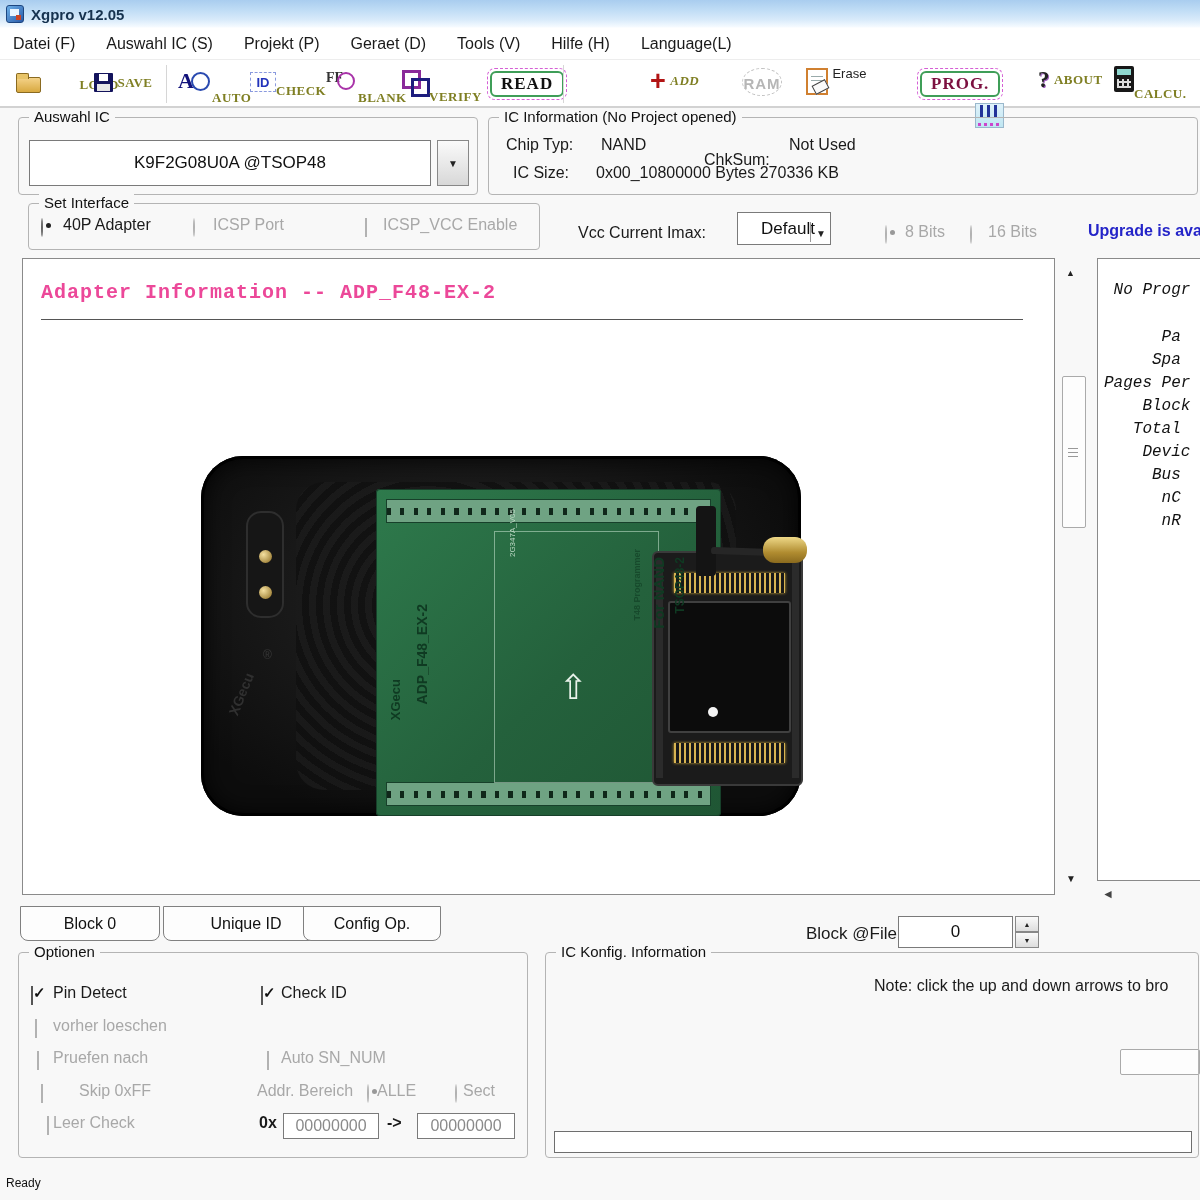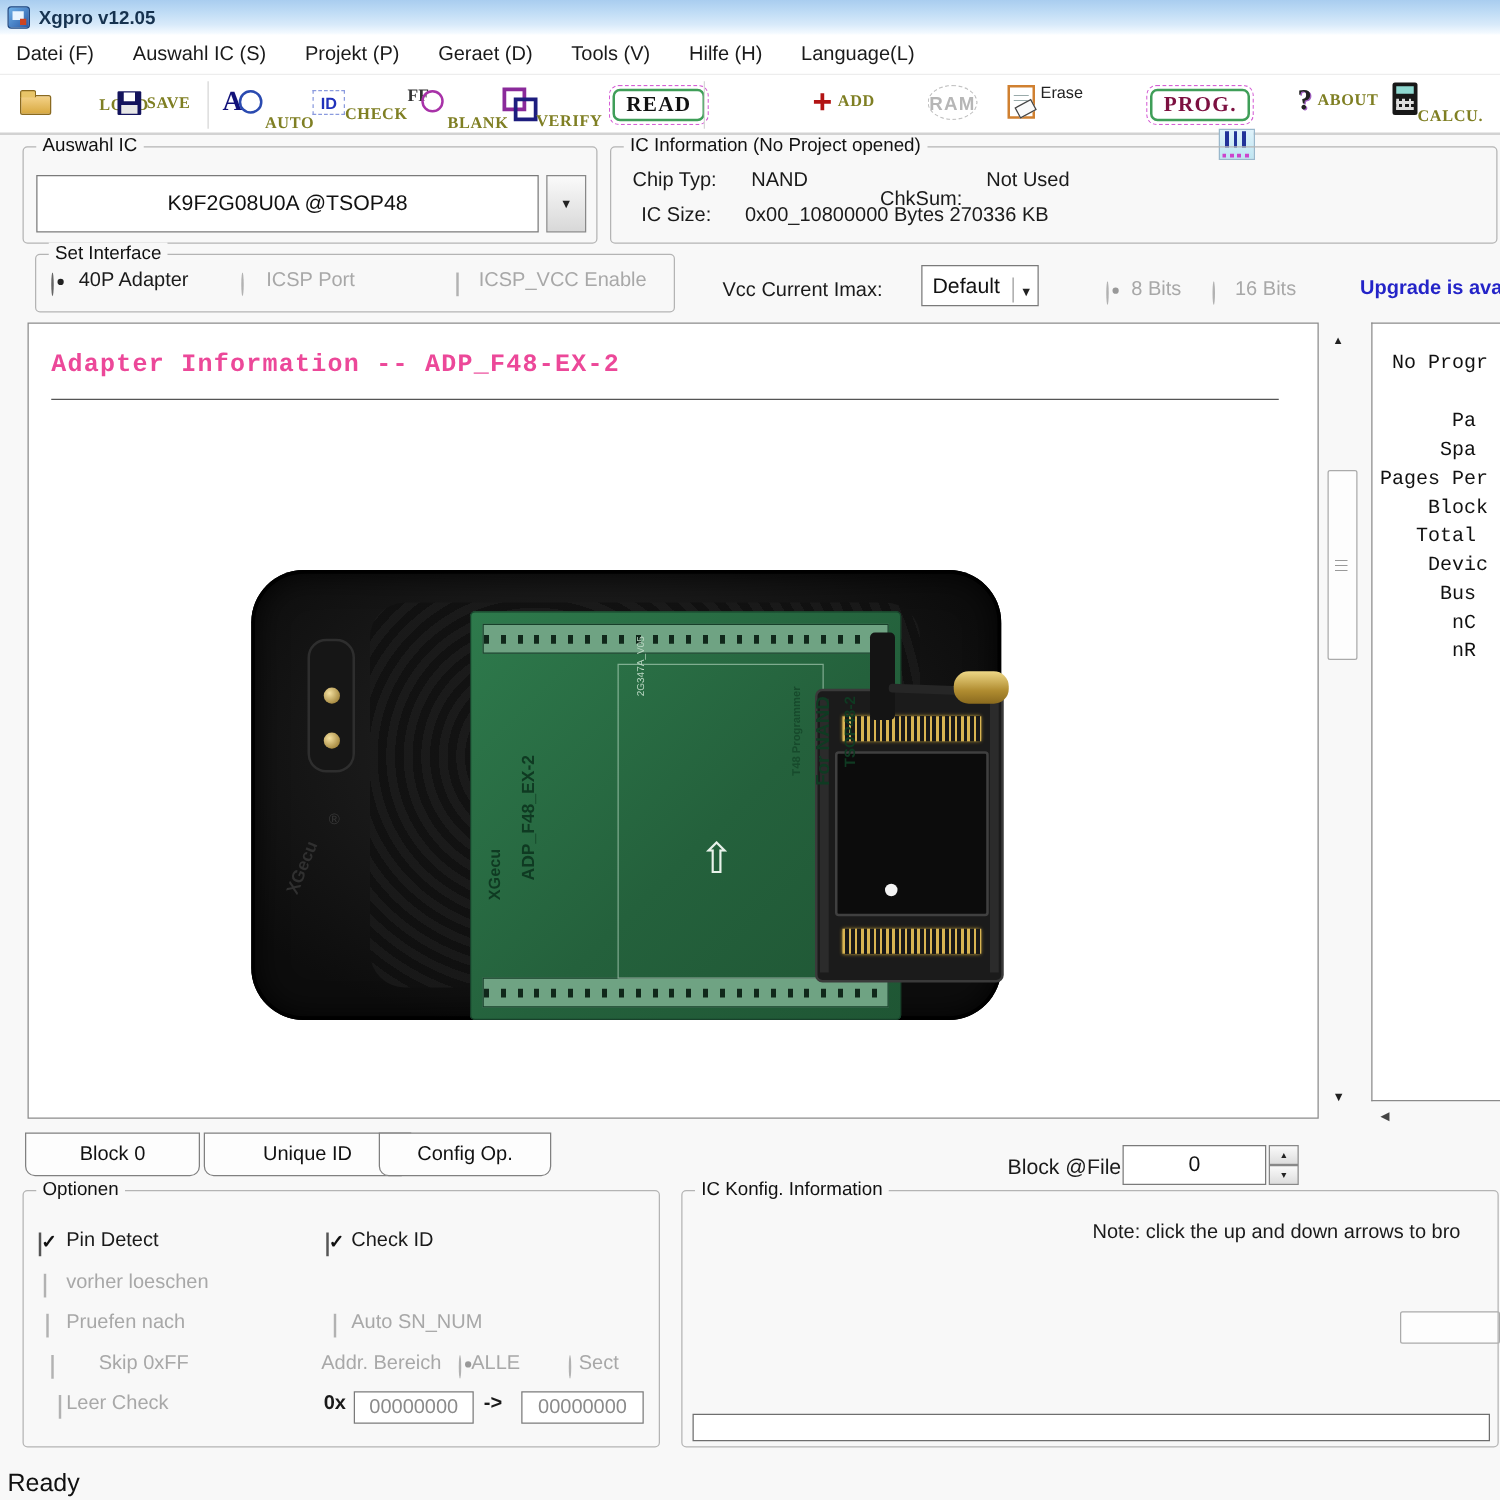--- a/index.html
+++ b/index.html
@@ -81,32 +81,32 @@
   .caret-left::after { content:"◄"; font-size:12px; color:#444; }
   .cb { width:15px; height:15px; background:#fff; border:1px solid #555; position:relative; }
   .cb.checked::after { content:"✓"; position:absolute; left:1px; top:-3px; font-size:15px; font-weight:bold; color:#111; }
   .cb.dis { border-color:#b2b2b2; }
   .rb { width:15px; height:15px; background:#fff; border:1px solid #666; border-radius:50%; position:relative; }
   .rb.sel::after { content:""; position:absolute; left:4px; top:4px; width:5px; height:5px; border-radius:50%; background:#222; }
   .rb.dis { border-color:#b2b2b2; }
   .rb.dis.sel::after { background:#999; }
   .lab { font-size:16px; color:#1a1a1a; white-space:nowrap; }
   .lab.dis { color:#a8a8a8; }
-  .editbox { background:#fff; border:1px solid #7a7a7a; font-size:16px; display:flex; align-items:center; }
+  .editbox { background:#fff; border:1px solid #7a7a7a; font-size:16px; display:flex; align-items:center;justify-content:center; }
   .link { color:#2424c8; font-size:16px; font-weight:bold; white-space:nowrap; }
 
   
   .mainarea { left:22px; top:258px; width:1033px; height:637px; background:#ffffff; border:1px solid #8a8a8a; }
   .adtitle { left:18px; top:22px; font:bold 20px "Liberation Mono","DejaVu Sans Mono",monospace; letter-spacing:1px; color:#ec4899; }
   .adrule { left:18px; top:60px; width:982px; border-top:1px solid #555; }
 
   
   .devpanel { left:1097px; top:258px; width:103px; height:623px; background:#fff; border:1px solid #8a8a8a; border-right:none;
     font:16px "Liberation Mono","DejaVu Sans Mono",monospace; color:#111; padding:20px 0 0 6px; }
-  .devline { white-space:pre; line-height:23px; }
+  .devline { white-space:pre; line-height:23px;font-style:italic; }
   .devline.gap { margin-top:24px; }
 
   
   .sb-thumb { background:#fdfdfd; border:1px solid #aaa; border-radius:2px; position:relative; }
   .grip-v { position:absolute; left:5px; top:50%; width:10px; height:9px; margin-top:-4px;
     background:repeating-linear-gradient(180deg,#999 0 1px,transparent 1px 4px); }
 
   
   .photo { left:178px; top:197px; width:600px; height:360px; }
   .ph-body { position:absolute; inset:0; border-radius:42px;
@@ -200,21 +200,21 @@
     <div class="abs" style="left:402px;top:10px;">
       <span class="i-verify" style="display:inline-block;"></span><span class="tlabel" style="position:relative;top:6px;">VERIFY</span>
     </div>
     <div class="abs tbtn" style="left:487px;top:8px;">
       <div class="inner">READ</div>
     </div>
     <div class="abs tsep" style="left:563px;"></div>
 
     <div class="abs" style="left:650px;top:9px;">
       <span class="i-add" style="vertical-align:middle;">+</span>
-      <span class="tlabel" style="vertical-align:middle;">ADD</span>
+      <span class="tlabel" style="vertical-align:middle;font-style:italic;">ADD</span>
     </div>
     <div class="abs i-ram" style="left:740px;top:6px;">
       <span class="t">RAM</span>
     </div>
     <div class="abs" style="left:806px;top:8px;">
       <span class="i-erase" style="display:inline-block;vertical-align:top;"></span>
       <span style="font-size:13px;color:#222;vertical-align:top;position:relative;top:-2px;">Erase</span>
     </div>
     <div class="abs tbtn" style="left:881px;top:8px;margin-left:36px;">
       <div class="inner prog">PROG.</div>
@@ -407,16 +407,16 @@
   <div class="abs grp" style="left:545px;top:952px;width:654px;height:206px;">
     <span class="glbl">IC Konfig. Information</span>
     <span class="abs lab" style="left:328px;top:24px;">Note: click the up and down arrows to bro</span>
     <div class="abs editbox" style="left:8px;top:178px;width:638px;height:22px;border-color:#6e6e6e;">
       <span></span>
     </div>
   </div>
 
   
   <div class="abs" style="left:0;top:1164px;width:1200px;height:36px;">
-    <span class="abs" style="left:6px;top:12px;font-size:20px;">Ready</span>
+    <span class="abs" style="left:6px;top:12px;font-size:12px;">Ready</span>
   </div>
 
 </div>
 
 </body></html>

